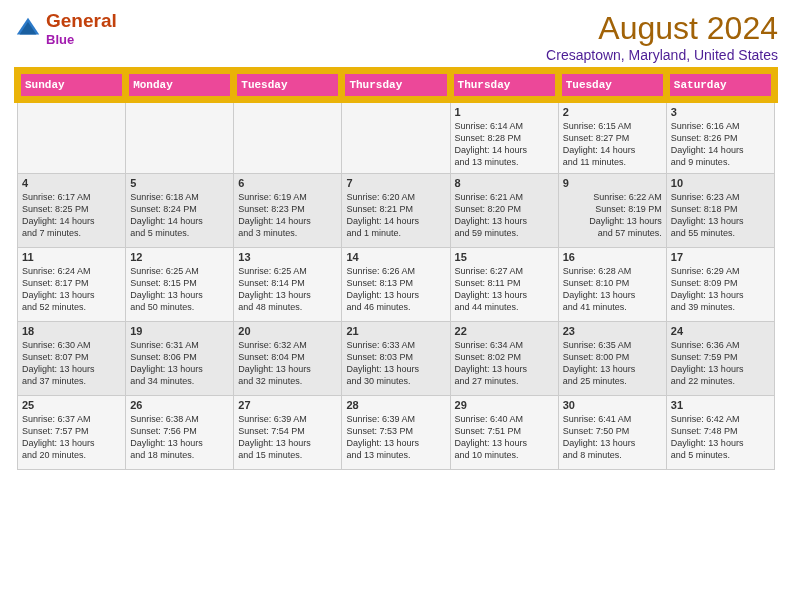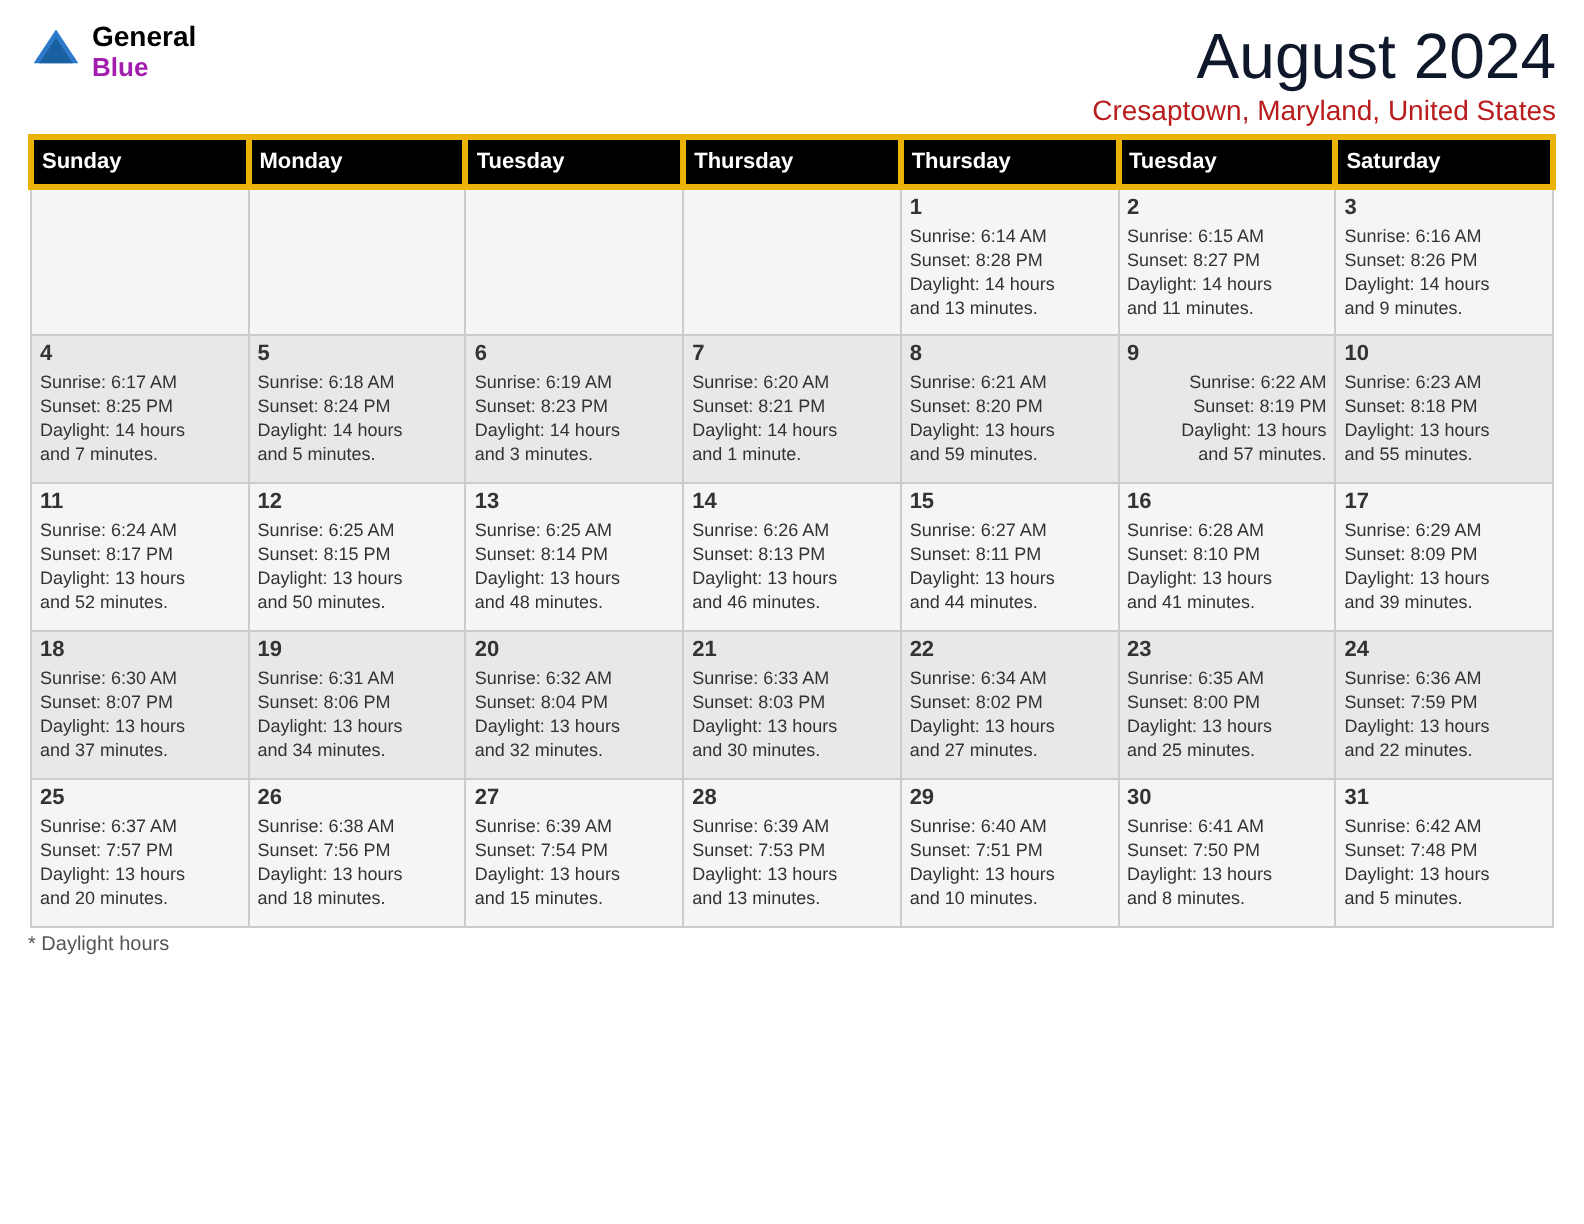--- a/index.html
+++ b/index.html
@@ -28,39 +28,40 @@
     .logo-icon {
       width: 28px;
       height: 28px;
     }
     .title-block {
       text-align: right;
     }
     .main-title {
       font-size: 32px;
       font-weight: normal;
-      color: #0f172a;
+      color: #a16207;
     }
     .subtitle {
       font-size: 14px;
-      color: #b91c1c;
+      color: #4c1d95;
     }
     table {
       width: 100%;
       border-collapse: collapse;
       table-layout: fixed;
     }
     thead tr th {
-      background-color: #000000;
+      background-color: #ec4899;
       color: #fff;
       font-size: 11px;
       font-weight: bold;
       padding: 5px 4px;
       text-align: left;
-      border: 3px solid #eab308;
+      border: 7px solid #eab308;
+      font-family: Liberation Mono, monospace;
     }
     tbody tr td {
       border: 1px solid #ccc;
       vertical-align: top;
       padding: 3px 4px;
       font-size: 9.5px;
       color: #333;
       height: 74px;
     }
     tbody tr:nth-child(odd) td {
@@ -91,21 +92,21 @@
 <body>
 
 <div class="container">
   <div class="header-row">
     <div class="logo">
       <svg class="logo-icon" viewBox="0 0 40 40">
         <polygon points="20,4 36,28 4,28" fill="#2c7ac9"></polygon>
         <polygon points="20,10 32,28 8,28" fill="#1a5fa0"></polygon>
       </svg>
       <div>
-        <div style="color:#000000;font-weight:bold;font-size:14px;">General</div>
+        <div style="color:#c2410c;font-weight:bold;font-size:19px;">General</div>
         <div style="color:#a21caf;font-weight:bold;font-size:13px;">Blue</div>
       </div>
     </div>
     <div class="title-block">
       <div class="main-title">August 2024</div>
       <div class="subtitle">Cresaptown, Maryland, United States</div>
     </div>
   </div>
 
   <table>
@@ -347,16 +348,13 @@
           <td>
             <span class="day-num">31</span>
             <div class="day-info" style="white-space: pre-line;">Sunrise: 6:42 AM
 Sunset: 7:48 PM
 Daylight: 13 hours
 and 5 minutes.</div>
           </td>
         </tr>
       </tbody>
   </table>
-  <div class="footer-note">
-    * <span>Daylight hours</span>
-  </div>
 </div>
 
 </body></html>

